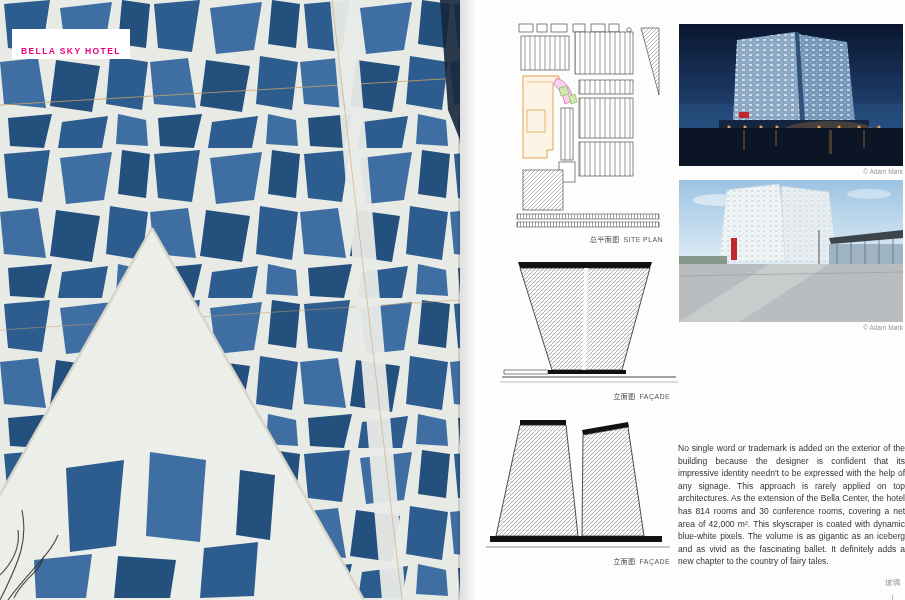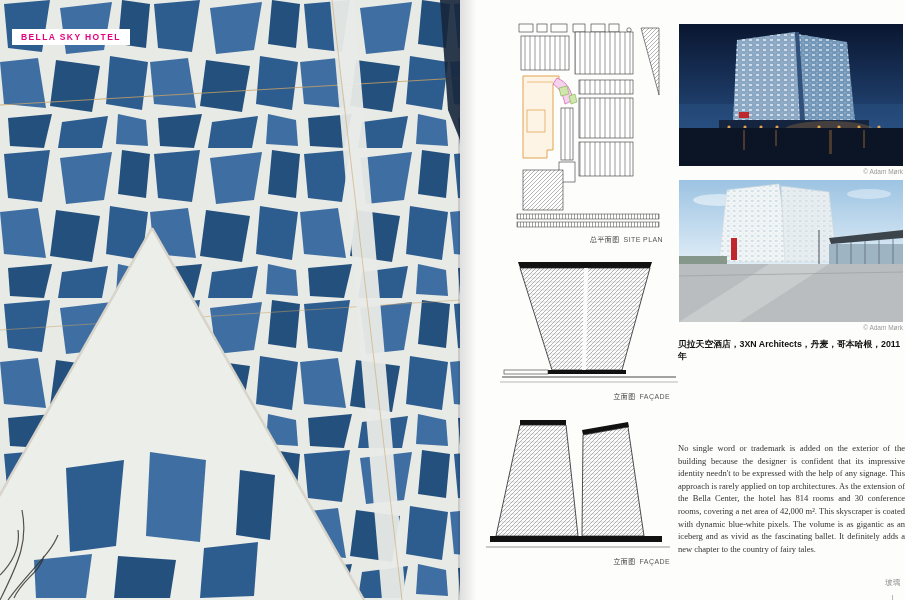--- a/index.html
+++ b/index.html
@@ -1,21 +1,21 @@
 <!DOCTYPE html>
 <html><head>
 <meta charset="utf-8">
 <style>
   html,body{margin:0;padding:0;background:#ffffff;}
   .spread{position:relative;width:905px;height:600px;background:#fdfdfc;overflow:hidden;
           font-family:"Liberation Sans","DejaVu Sans",sans-serif;color:#222;}
   .abs{position:absolute;}
   
   .left-photo{left:0;top:0;width:460px;height:600px;}
-  .header-label{left:12px;top:29px;background:#ffffff;padding:3px 9px 3px 9px;
+  .header-label{left:12px;top:29px;background:#ffffff;padding:17px 9px 3px 9px;
     color:#e6007e;font-weight:bold;font-size:8.5px;letter-spacing:1.4px;line-height:10px;}
   .gutter{left:458px;top:0;width:34px;height:600px;
     background:linear-gradient(to right,rgba(40,40,50,0.16),rgba(40,40,50,0) 55%);}
   
   .siteplan{left:513px;top:20px;width:150px;height:212px;}
   .caption{font-size:7px;color:#555;text-align:right;letter-spacing:0.4px;}
   .caption .cn{color:#333;margin-right:4px;}
   .cap-site{left:513px;top:235px;width:150px;}
   .facade1{left:500px;top:256px;width:178px;height:134px;}
   .cap-f1{left:520px;top:392px;width:150px;}
@@ -23,21 +23,21 @@
   .cap-f2{left:520px;top:557px;width:150px;}
   .photo1{left:679px;top:24px;width:224px;height:142px;}
   .photo2{left:679px;top:180px;width:224px;height:142px;}
   .credit{font-size:6.5px;color:#999;text-align:right;width:224px;left:679px;}
   .cr1{top:168px;} .cr2{top:324px;}
   .t-cn{left:678px;top:339px;width:227px;font-size:8.8px;font-weight:bold;color:#111;}
   .b-cn{left:678px;top:353px;width:227px;font-size:8.2px;line-height:10.8px;
         text-align:justify;color:#222;}
   .t-en{left:678px;top:430px;width:227px;font-size:8.8px;font-weight:bold;color:#111;}
   .b-en{left:678px;top:442px;width:227px;font-size:8.5px;line-height:12.6px;
-        text-align:justify;color:#333;font-family:Liberation Serif, serif;}
+        text-align:justify;color:#333;}
   .footer{top:578px;right:4px;display:flex;align-items:center;gap:5px;
           font-size:7.5px;color:#8a8a8a;flex-direction:column;}
   .footer .rule{width:1px;height:13px;background:#aaaaaa;}
   .footer .pn{font-size:14px;color:#777;}
 </style>
 </head>
 <body>
 
 <div class="spread">
 
@@ -242,21 +242,20 @@
         <line x1="200" y1="60" x2="200" y2="90"></line>
       <line x1="214" y1="59" x2="214" y2="90"></line>
     </g>
     <rect x="0" y="84" width="224" height="58" fill="#b9bdbf"></rect>
     <polygon points="0,142 90,84 150,84 60,142" fill="#c8cccd"></polygon>
     <line x1="0" y1="96" x2="224" y2="92" stroke="#9aa0a3" stroke-width="0.7"></line>
     <line x1="140" y1="50" x2="140" y2="84" stroke="#4a5258" stroke-width="1"></line>
   </svg>
   <div class="abs credit cr2">© Adam Mørk</div>
 
-  <div class="abs t-cn">贝拉天空酒店，3XN Architects，丹麦，哥本哈根，2011年</div>
   <div class="abs b-en">No single word or trademark is added on the exterior of the building because the designer is confident that its impressive identity needn't to be expressed with the help of any signage. This approach is rarely applied on top architectures. As the extension of the Bella Center, the hotel has 814 rooms and 30 conference rooms, covering a net area of 42,000 m². This skyscraper is coated with dynamic blue-white pixels. The volume is as gigantic as an iceberg and as vivid as the fascinating ballet. It definitely adds a new chapter to the country of fairy tales.</div>
 
   <div class="abs footer">
     <span>玻璃</span>
     <span>|</span>
     <span>Bella</span>
     <span class="rule"></span>
     <span class="pn">73</span>
   </div>
 

